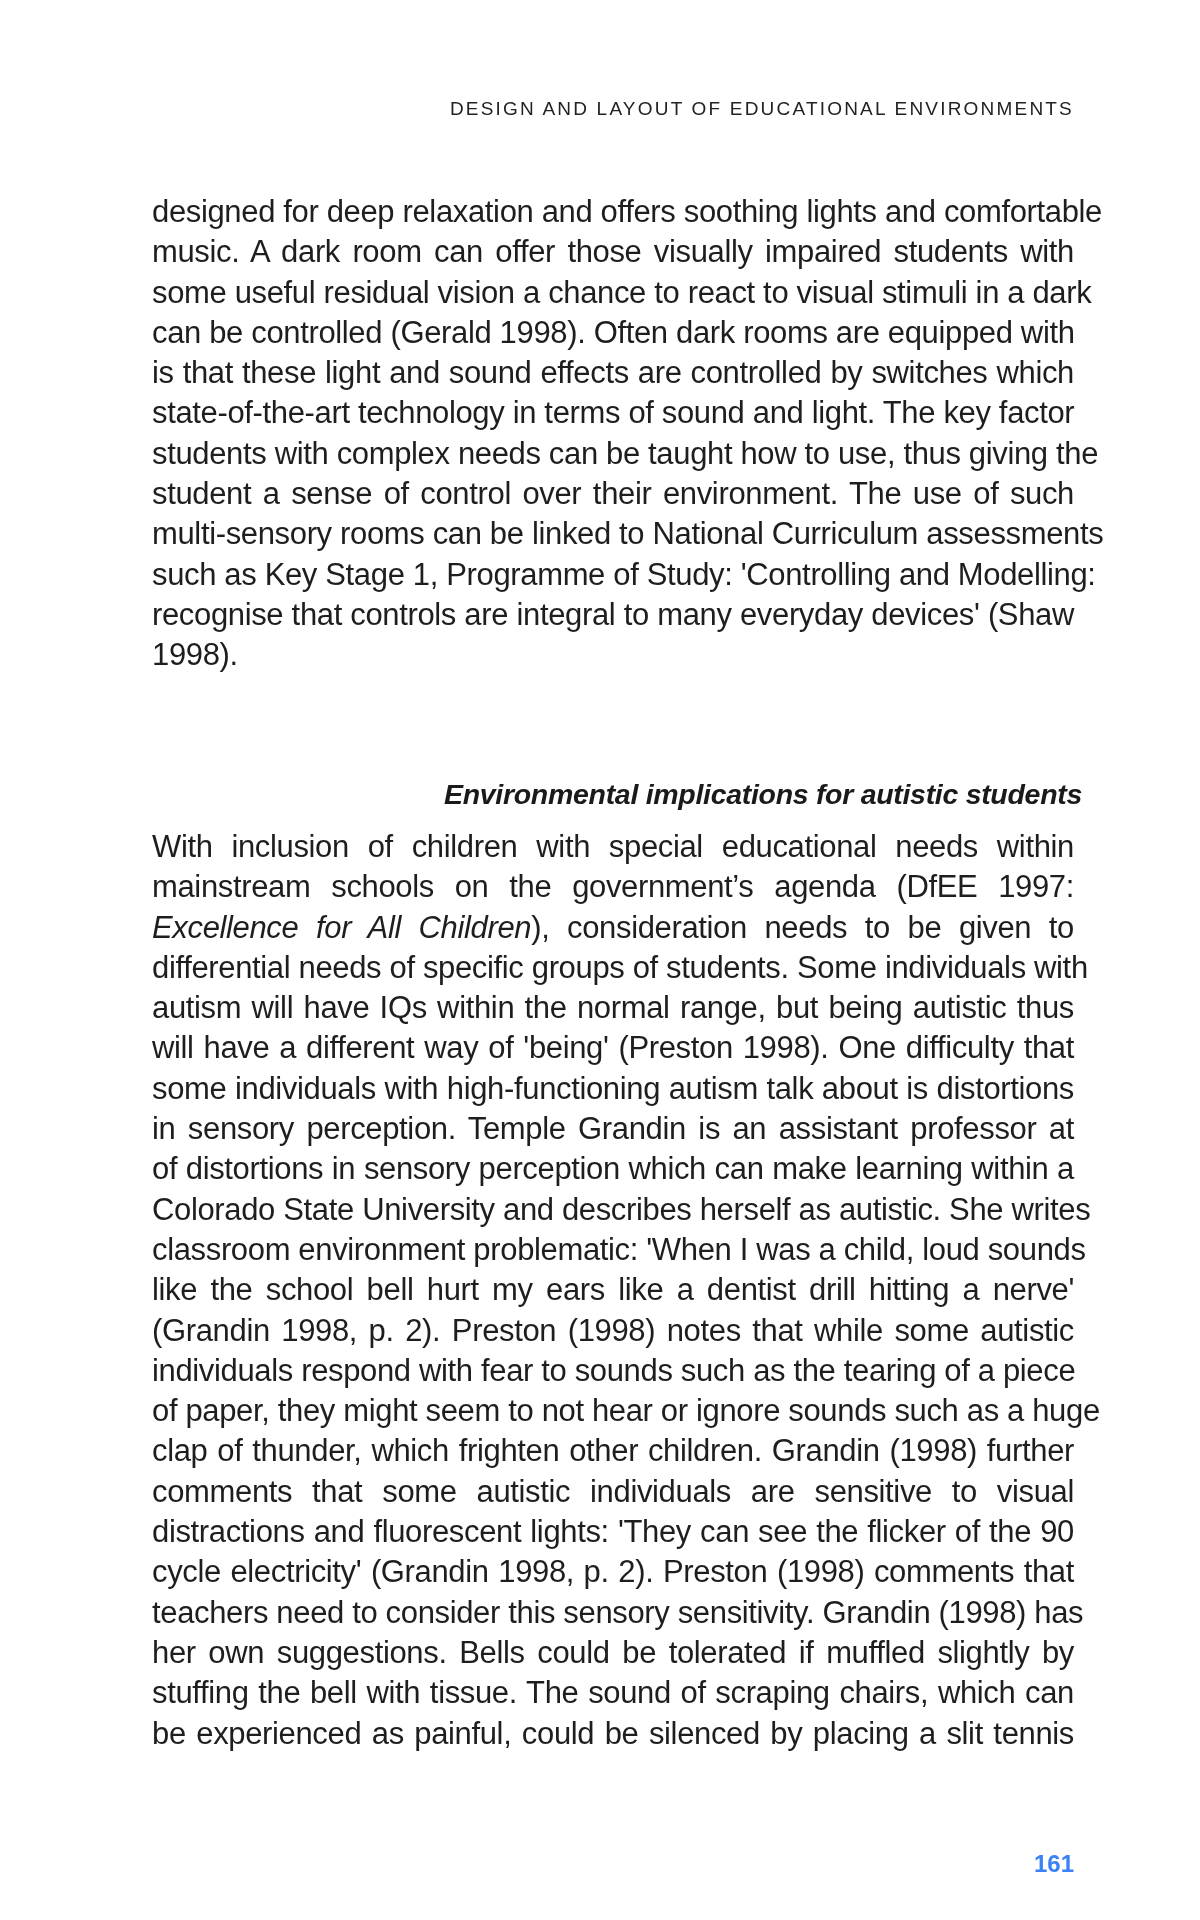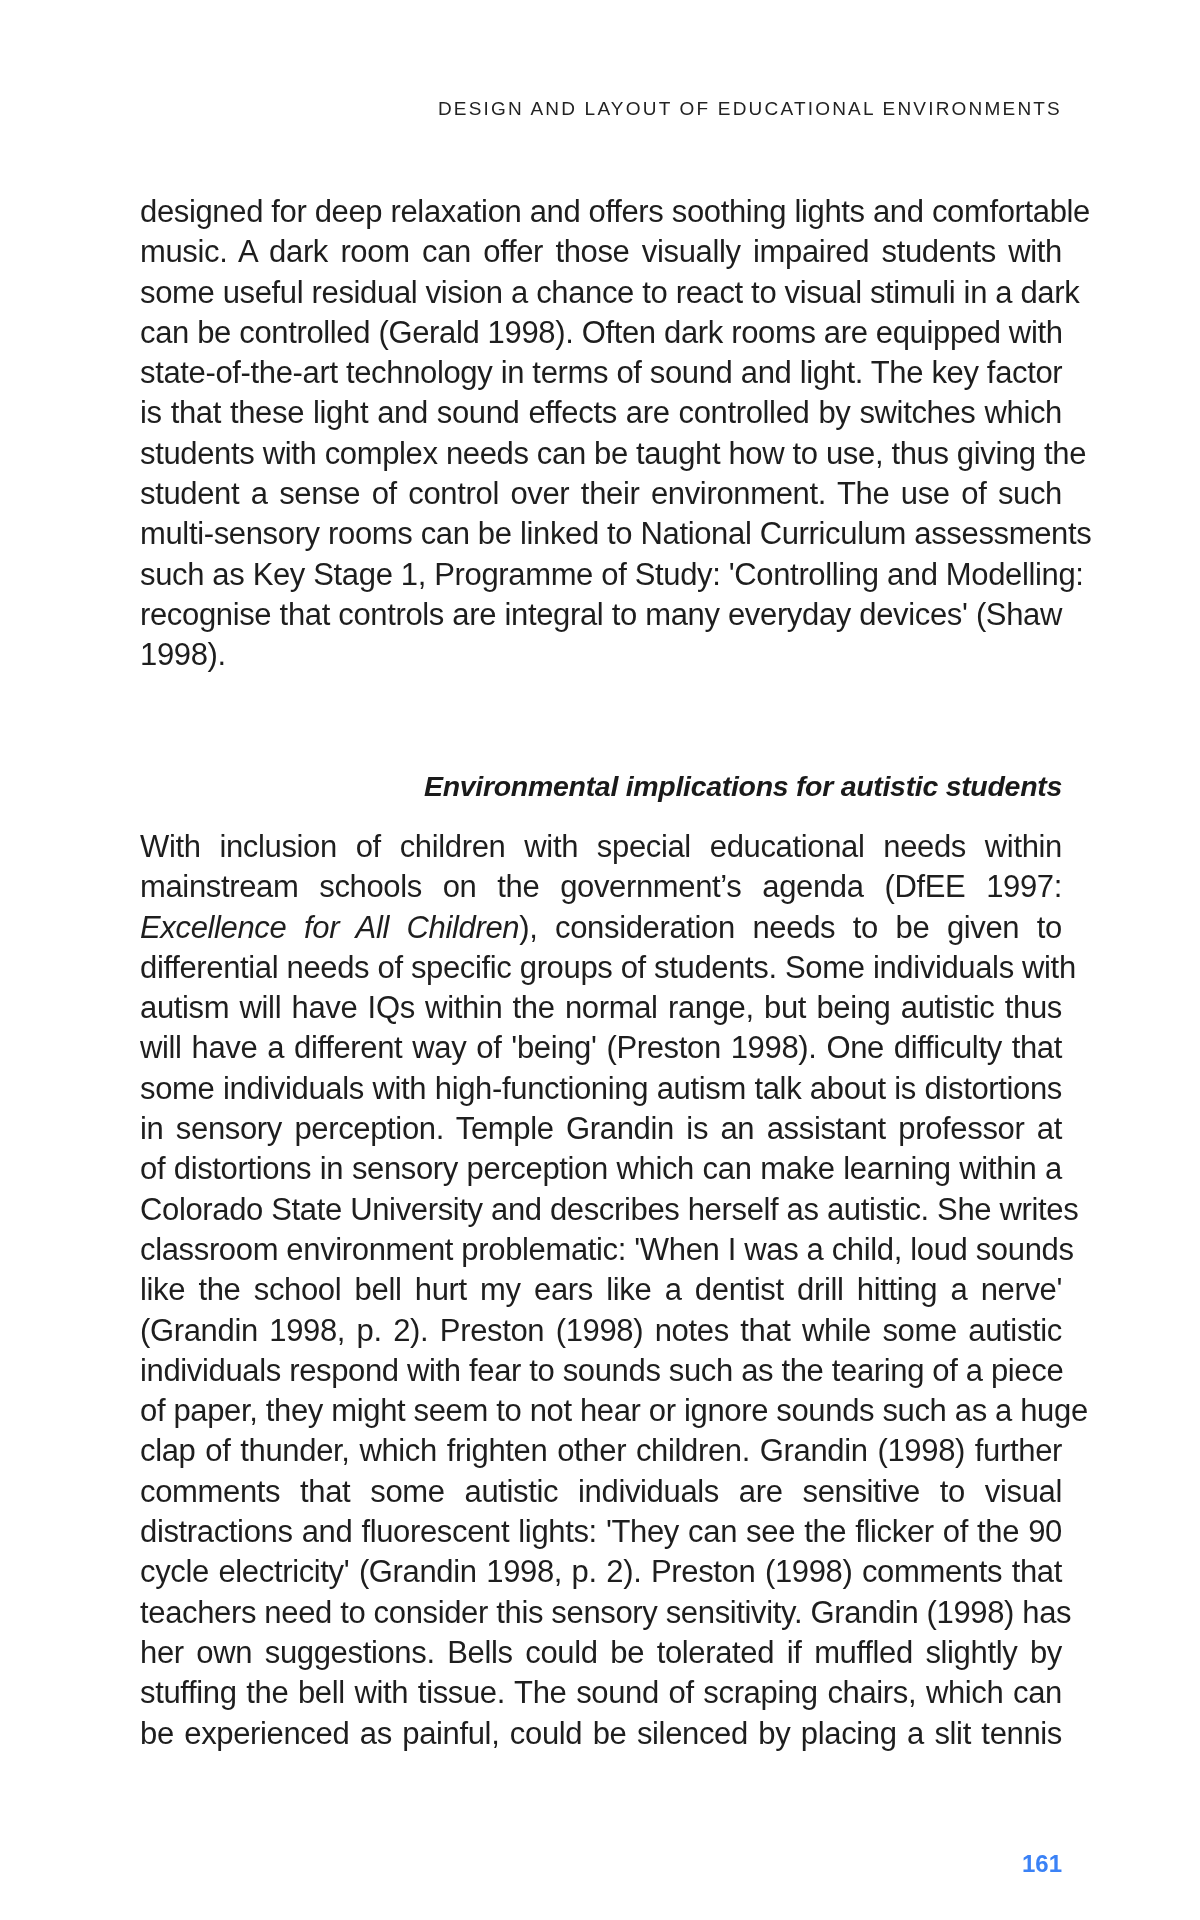--- a/index.html
+++ b/index.html
@@ -10,21 +10,21 @@
   body {
     width: 1200px;
     height: 1920px;
     position: relative;
     overflow: hidden;
     color: #1a1a1a;
     font-family: "Liberation Sans", "DejaVu Sans", sans-serif;
   }
   .page {
     position: absolute;
-    left: 0; top: 0;
+    left: 12px; top: 0;
     width: 1024px;
     height: 1920px;
   }
   .running-header {
     position: absolute;
     top: 98px;
     left: 140px;
     width: 922px;
     text-align: right;
     font-size: 19px;
@@ -89,31 +89,31 @@
 
 <div class="page">
 
   <div class="running-header">DESIGN AND LAYOUT OF EDUCATIONAL ENVIRONMENTS</div>
 
   <div class="text-block para-1">
     <span class="line">designed for deep relaxation and offers soothing lights and comfortable</span>
     <span class="line">music. A dark room can offer those visually impaired students with</span>
     <span class="line">some useful residual vision a chance to react to visual stimuli in a dark</span>
     <span class="line">can be controlled (Gerald 1998). Often dark rooms are equipped with</span>
+    <span class="line">is that these light and sound effects are controlled by switches which</span>
     <span class="line">state-of-the-art technology in terms of sound and light. The key factor</span>
-    <span class="line">is that these light and sound effects are controlled by switches which</span>
     <span class="line">students with complex needs can be taught how to use, thus giving the</span>
     <span class="line">student a sense of control over their environment. The use of such</span>
     <span class="line">multi-sensory rooms can be linked to National Curriculum assessments</span>
     <span class="line">such as Key Stage 1, Programme of Study: 'Controlling and Modelling:</span>
     <span class="line">recognise that controls are integral to many everyday devices' (Shaw</span>
     <span class="line last">1998).</span>
   </div>
 
-  <h2 class="section-heading" style="margin:0;">Environmental implications for autistic students</h2>
+  <h2 class="section-heading" style="margin:8px;">Environmental implications for autistic students</h2>
 
   <div class="text-block para-2">
     <span class="line">With inclusion of children with special educational needs within</span>
     <span class="line">mainstream schools on the government’s agenda (DfEE 1997:</span>
     <span class="line"><em>Excellence for All Children</em><span>), consideration needs to be given to</span></span>
     <span class="line">differential needs of specific groups of students. Some individuals with</span>
     <span class="line">autism will have IQs within the normal range, but being autistic thus</span>
     <span class="line">will have a different way of 'being' (Preston 1998). One difficulty that</span>
     <span class="line">some individuals with high-functioning autism talk about is distortions</span>
     <span class="line">in sensory perception. Temple Grandin is an assistant professor at</span>

